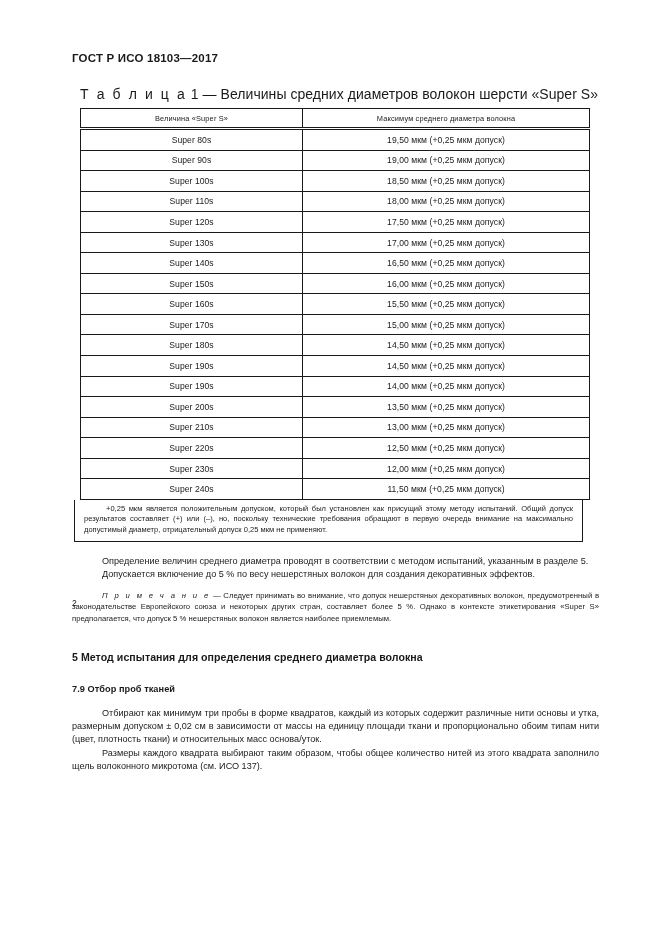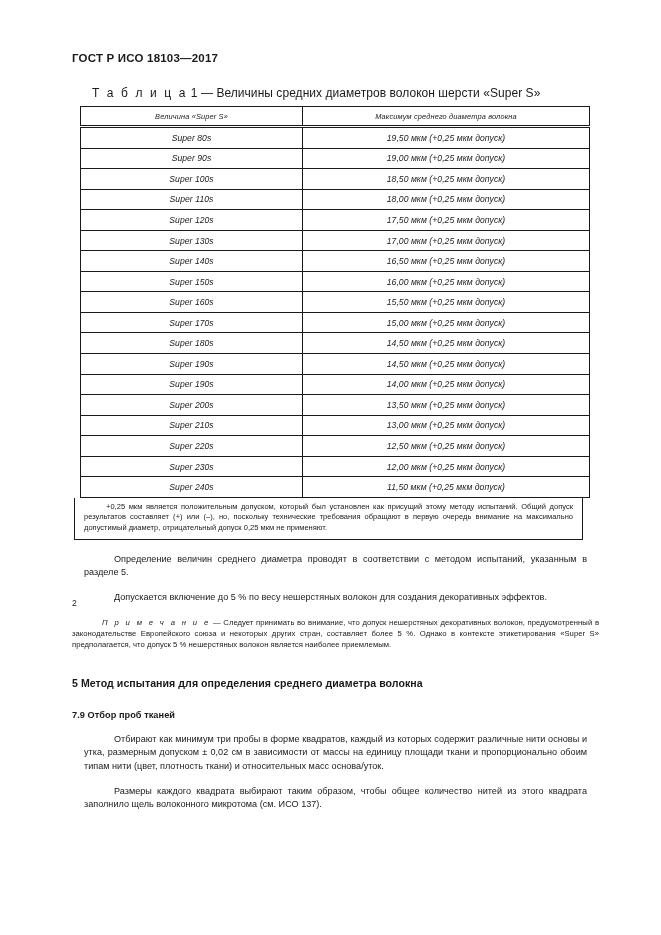--- a/index.html
+++ b/index.html
@@ -23,33 +23,32 @@
     box-sizing: border-box;
     padding: 52px 62px 0 72px;
   }
   .doc-header {
     font-size: 11.5px;
     font-weight: bold;
     letter-spacing: 0.2px;
     margin: 0 0 22px 0;
   }
   .table-caption {
-    font-size: 12px;
-    margin: 0 0 6px 20px;
+    font-size: 14px;
+    margin: 0 0 6px 8px;
     letter-spacing: 0.05px;
   }
   .table-caption .spaced {
     letter-spacing: 2.1px;
   }
   table.data-table {
     border-collapse: collapse;
     width: 509px;
     margin-left: 8px;
     table-layout: fixed;
-    font-style: italic;
   }
   table.data-table th,
   table.data-table td {
     border: 1px solid #1a1a1a;
     text-align: center;
     vertical-align: middle;
     padding: 0;
   }
   table.data-table th {
     font-size: 7.4px;
@@ -84,21 +83,21 @@
     width: 22px;
   }
   .body-block {
     margin-top: 13px;
     font-size: 9.1px;
     line-height: 1.46;
     text-align: justify;
     letter-spacing: 0.01px;
   }
   .body-block p {
-    margin: 12px;
+    margin: 0;
     text-indent: 30px;
   }
   .note-block {
     margin-top: 9px;
     font-size: 7.7px;
     line-height: 1.45;
     text-align: justify;
     letter-spacing: 0.02px;
   }
   .note-block p {

